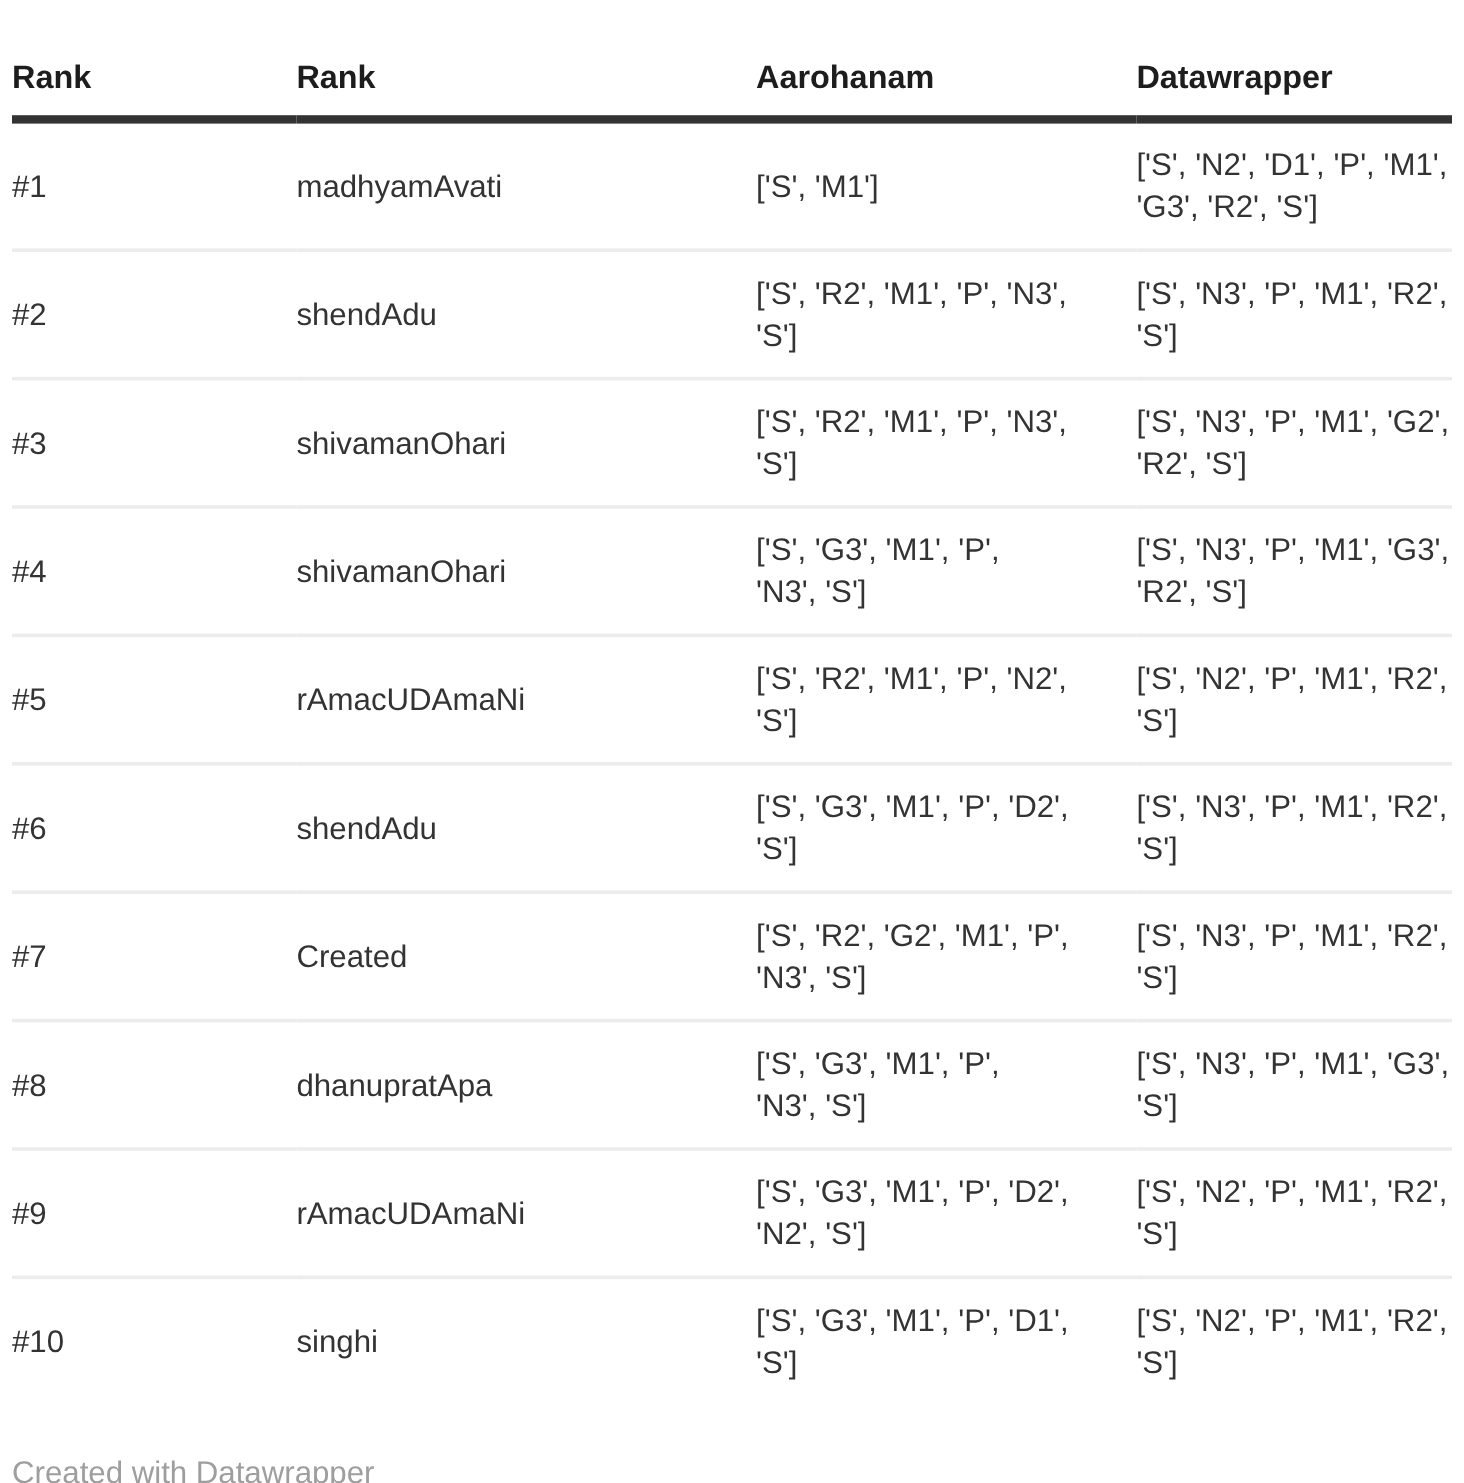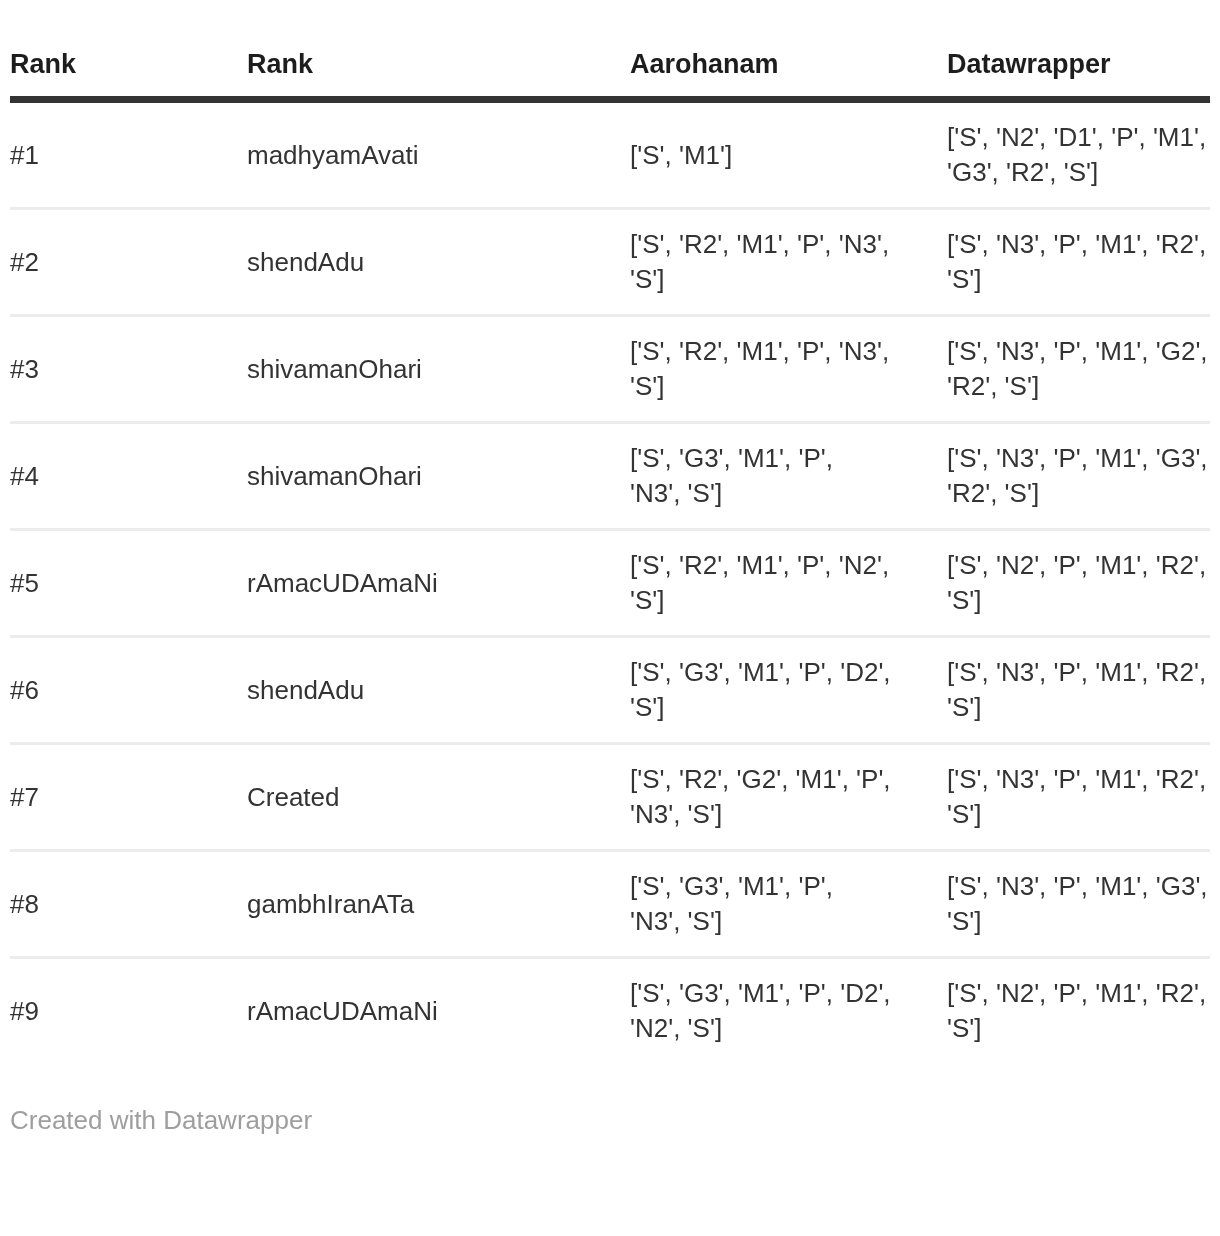--- a/index.html
+++ b/index.html
@@ -130,30 +130,38 @@
         <tr>
           <td>#7</td>
           <td>Created</td>
           <td>['S', 'R2', 'G2', 'M1', 'P',
 'N3', 'S']</td>
           <td>['S', 'N3', 'P', 'M1', 'R2',
 'S']</td>
         </tr>
         <tr>
           <td>#8</td>
-          <td>gambhIranATa</td>
+          <td>dhanupratApa</td>
           <td>['S', 'G3', 'M1', 'P',
 'N3', 'S']</td>
           <td>['S', 'N3', 'P', 'M1', 'G3',
 'S']</td>
         </tr>
         <tr>
           <td>#9</td>
           <td>rAmacUDAmaNi</td>
           <td>['S', 'G3', 'M1', 'P', 'D2',
 'N2', 'S']</td>
           <td>['S', 'N2', 'P', 'M1', 'R2',
 'S']</td>
         </tr>
+        <tr>
+          <td>#10</td>
+          <td>singhi</td>
+          <td>['S', 'G3', 'M1', 'P', 'D1',
+'S']</td>
+          <td>['S', 'N2', 'P', 'M1', 'R2',
+'S']</td>
+        </tr>
       </tbody>
   </table>
   <div class="credit">Created with Datawrapper</div>
 </div>
 
 </body></html>

